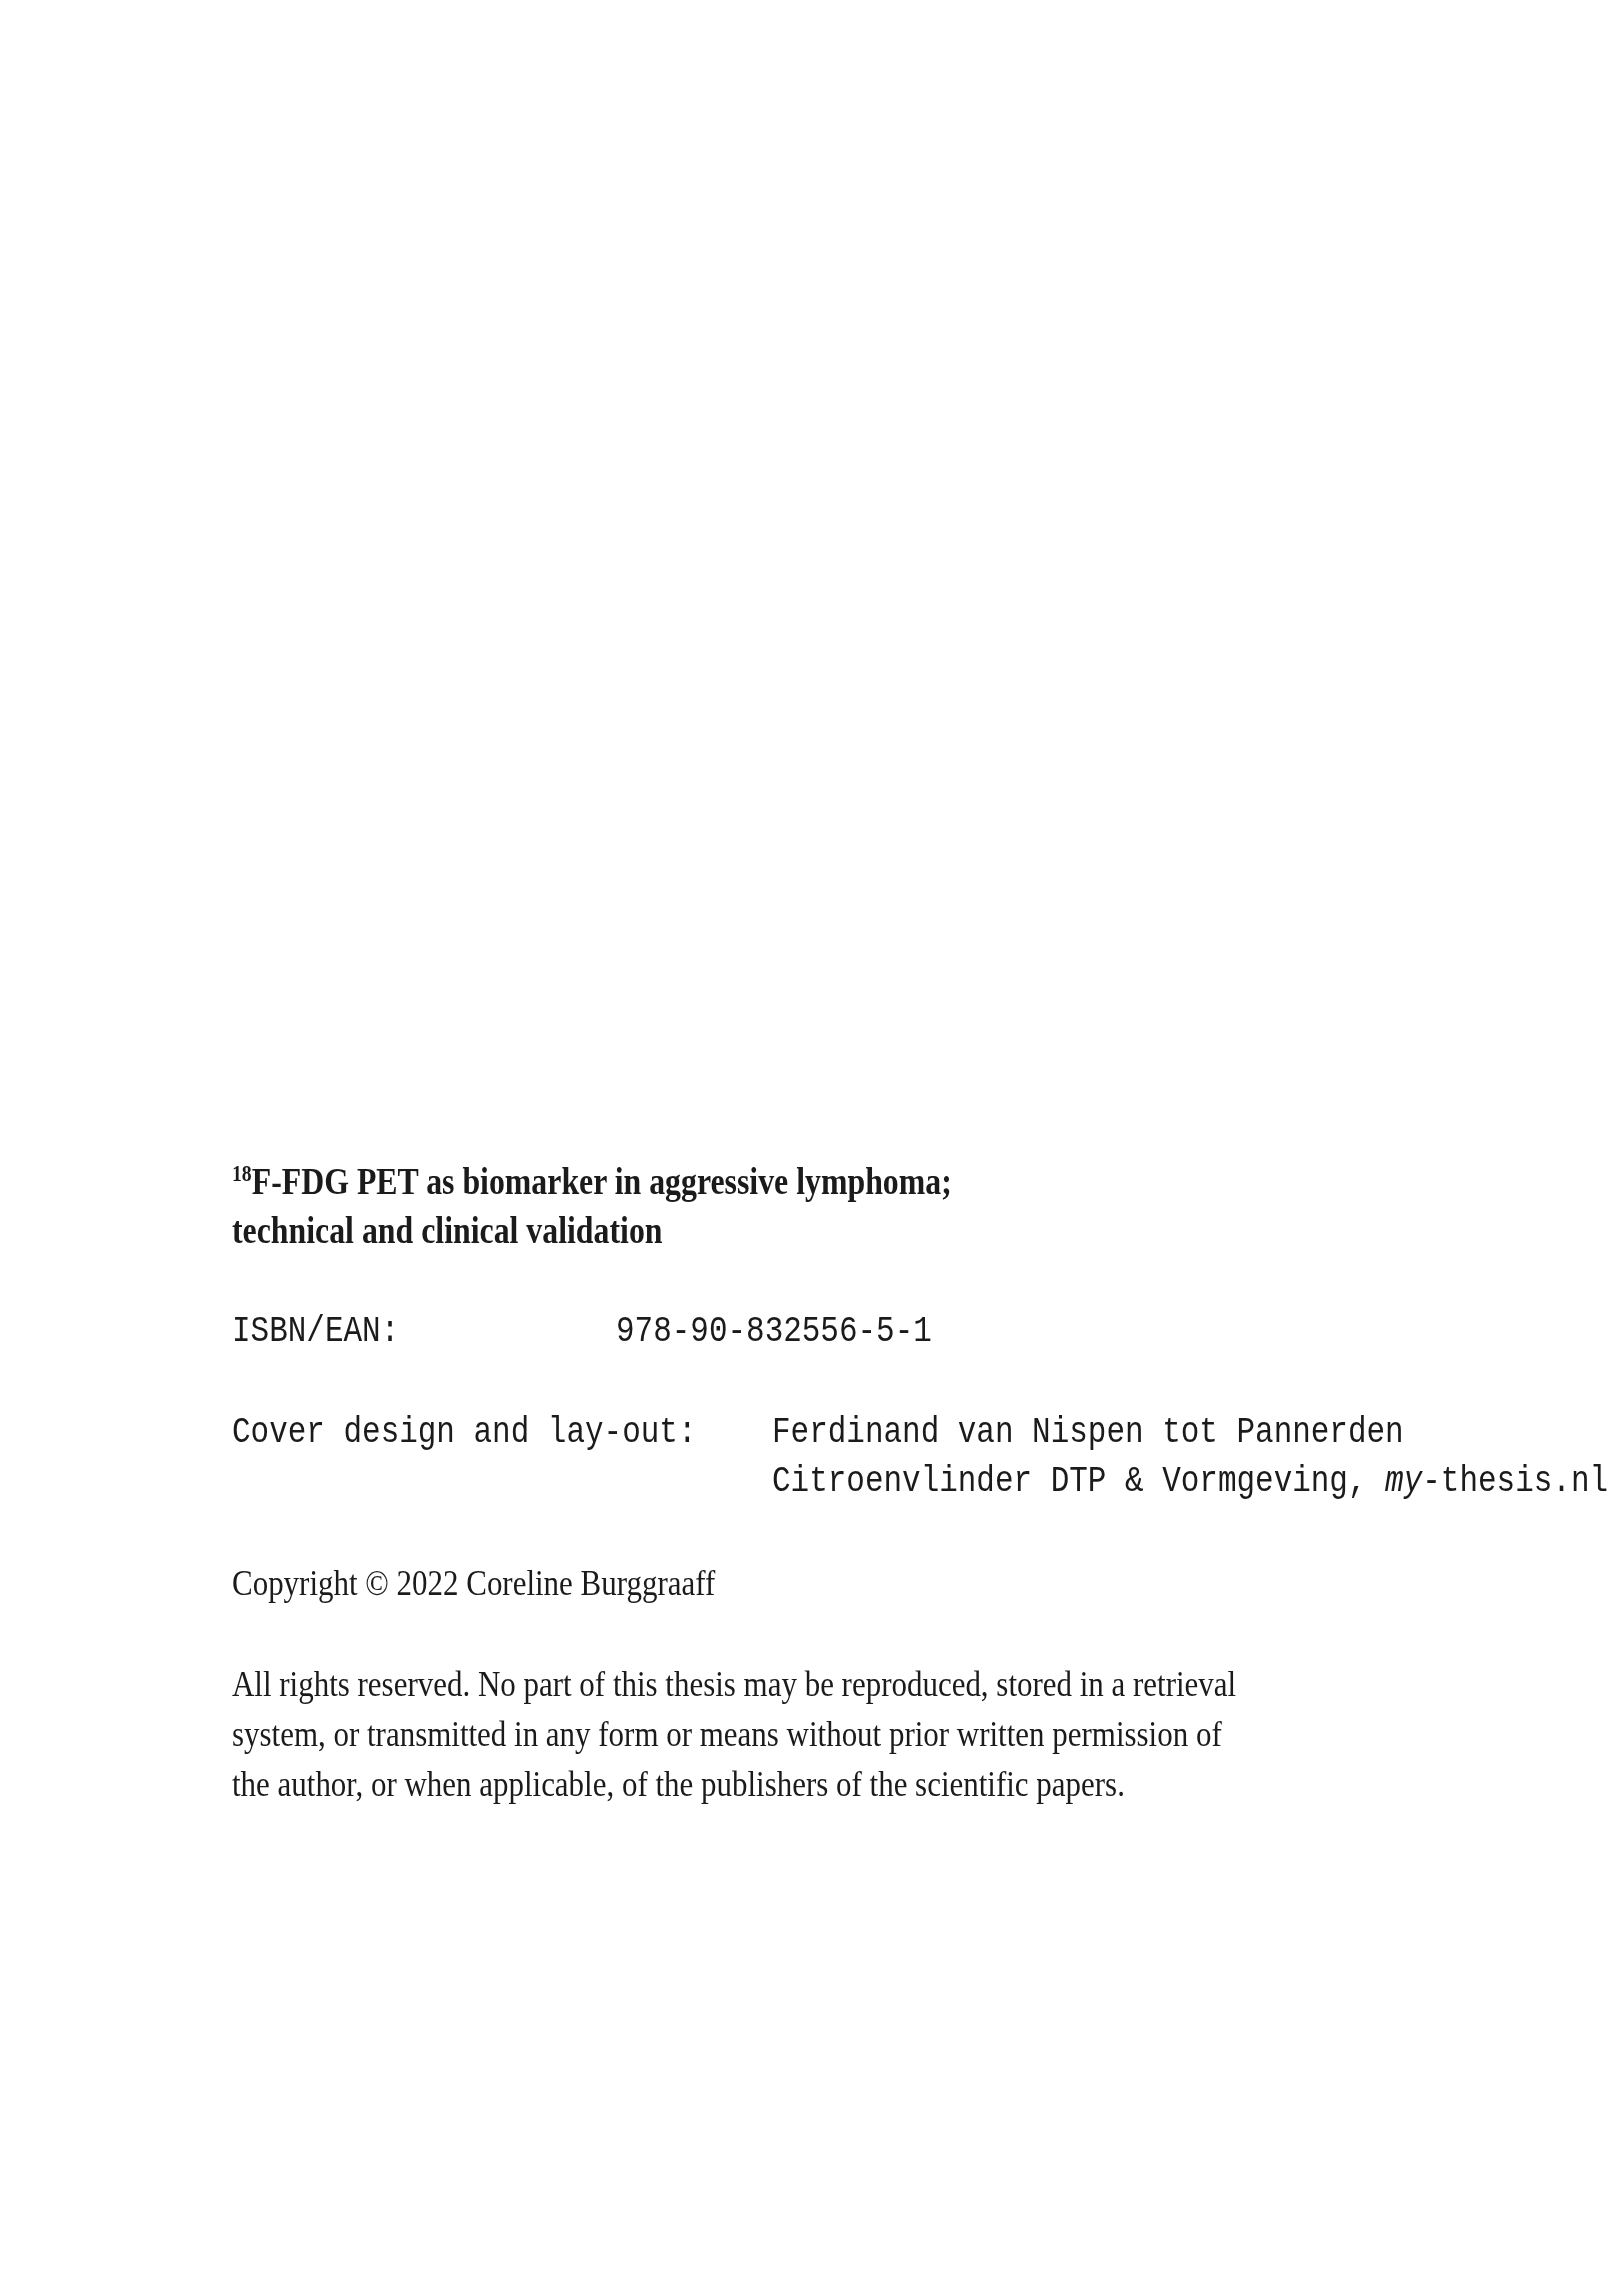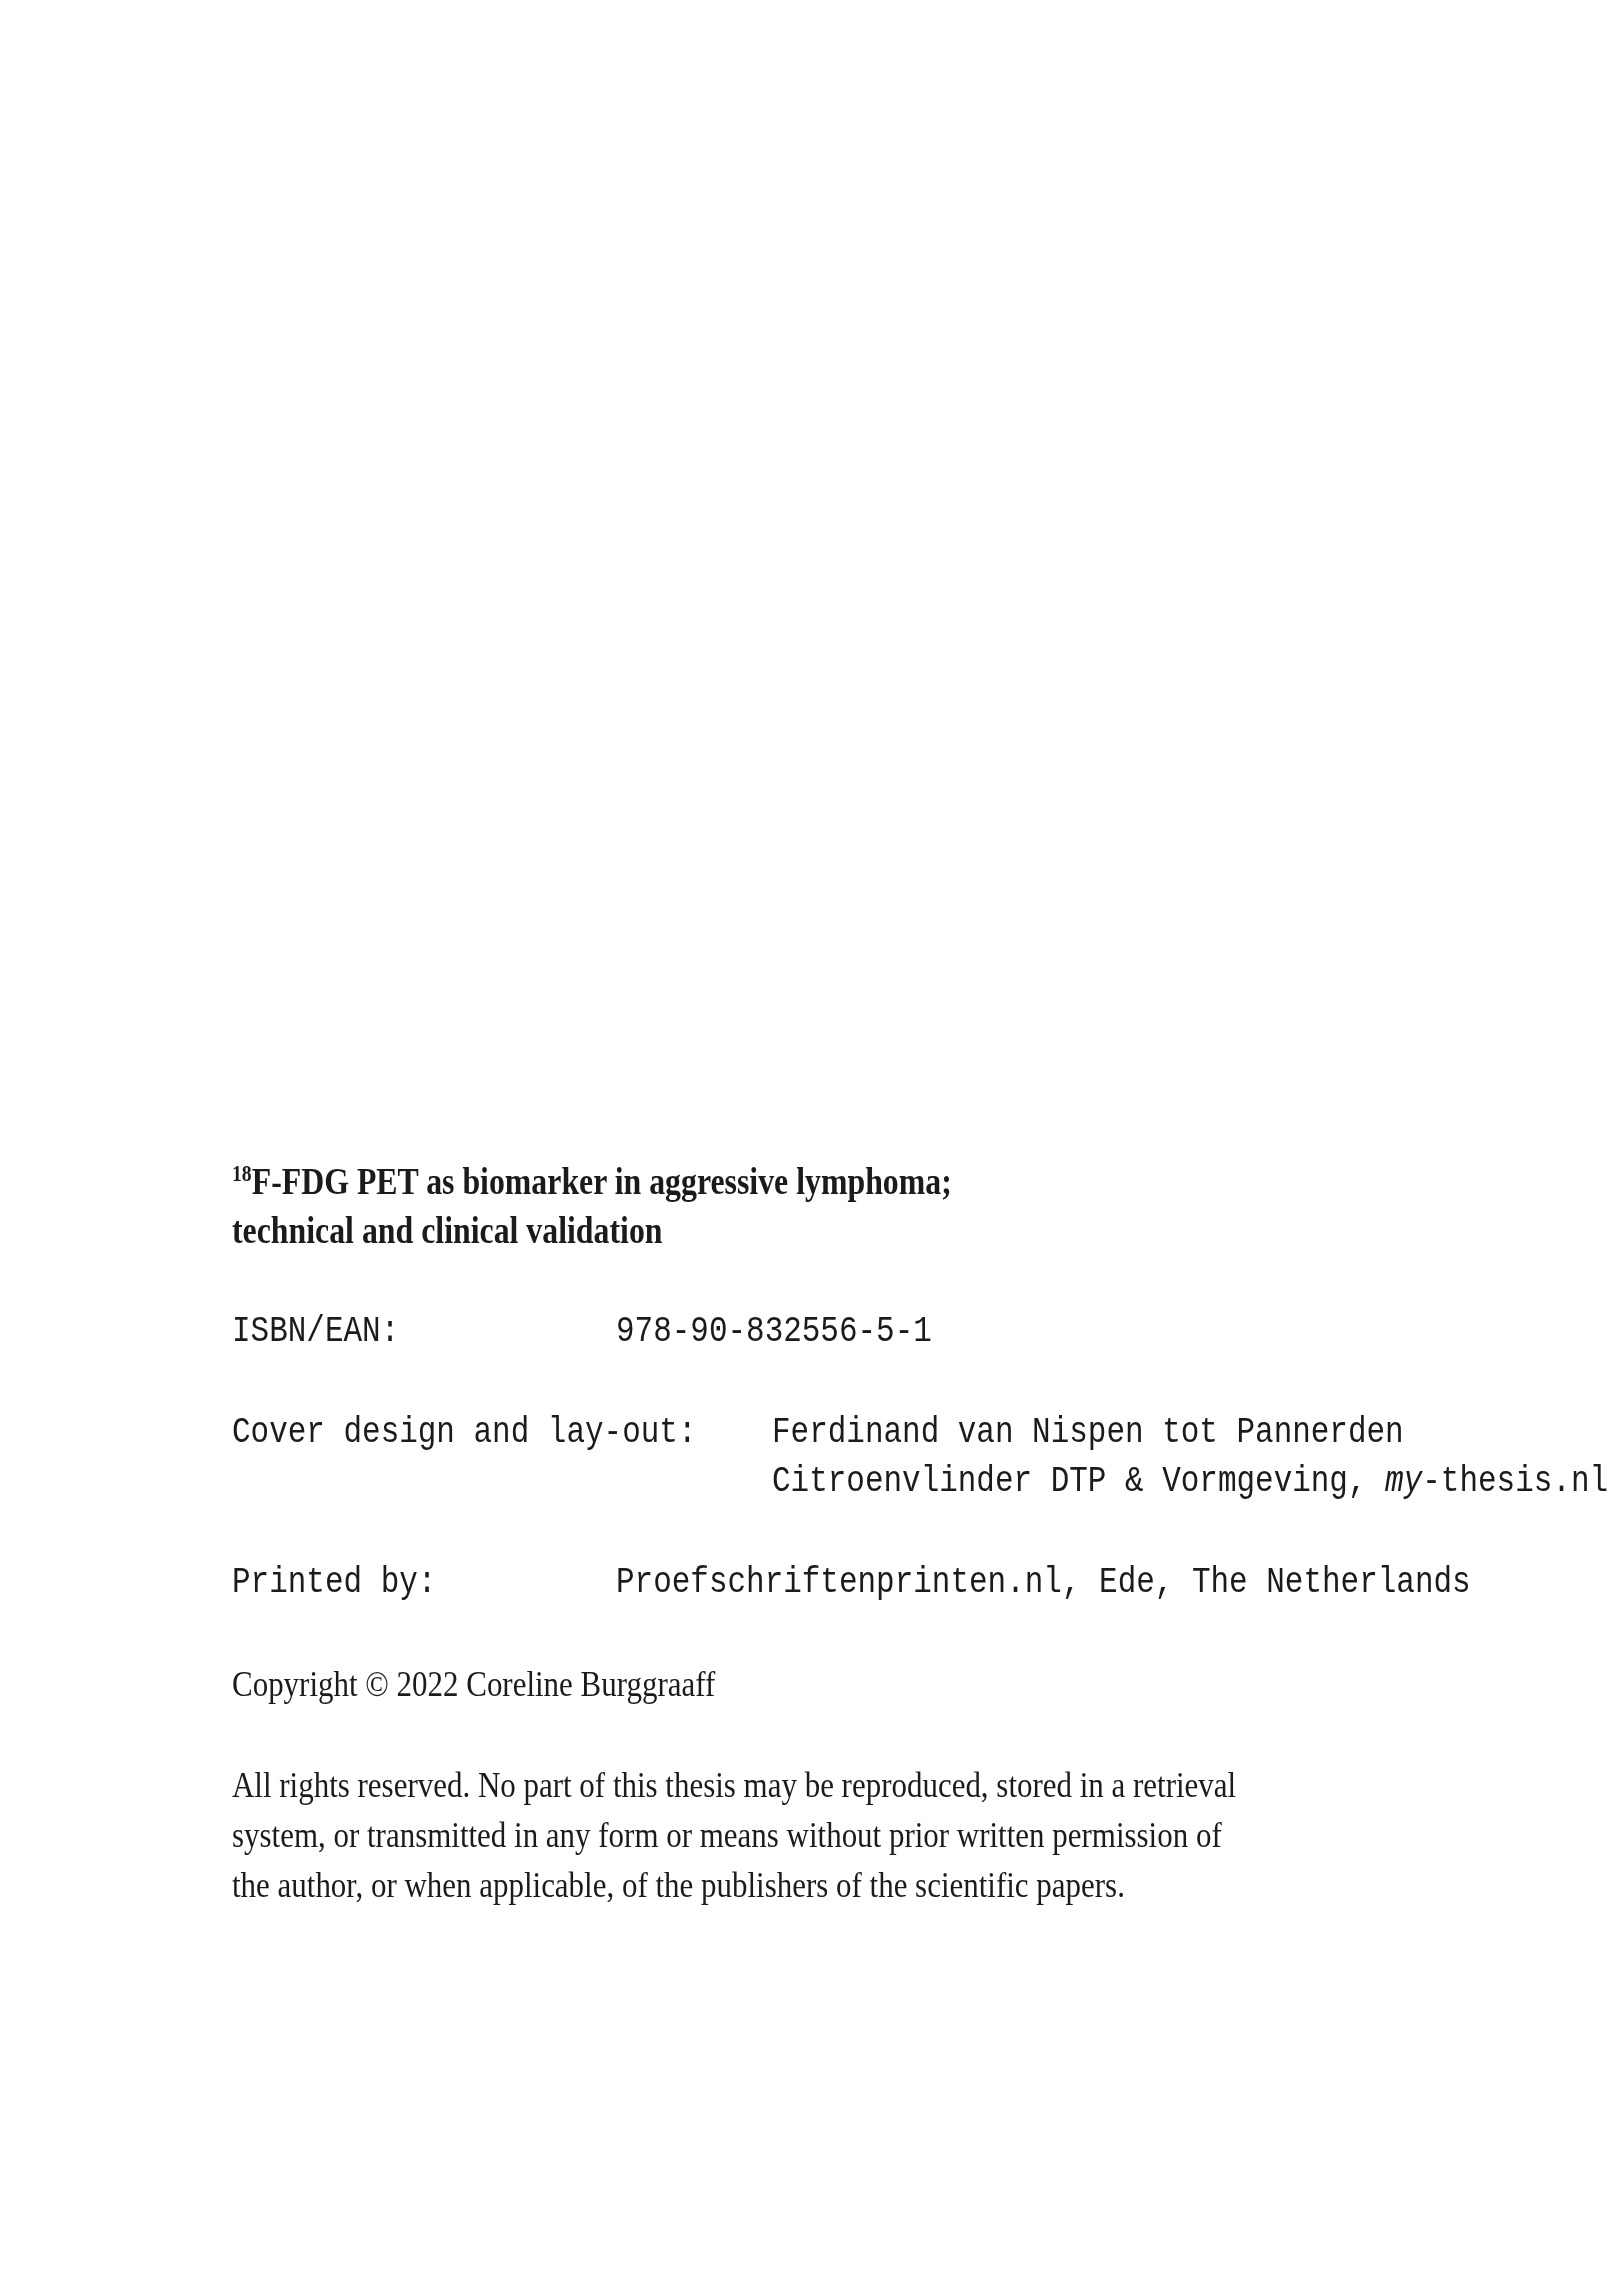--- a/index.html
+++ b/index.html
@@ -85,28 +85,20 @@
     <div class="colophon-row">
       <div class="colophon-label">
         <span class="tline">Cover design and lay-out:</span>
       </div>
       <div class="colophon-value">
         <span class="tline">Ferdinand van Nispen tot Pannerden</span>
         <span class="tline"><span>Citroenvlinder DTP &amp; Vormgeving, </span><span class="ital">my</span><span>-thesis.nl</span></span>
       </div>
     </div>
 
-    <div class="colophon-row">
-      <div class="colophon-label">
-        <span class="tline">Printed by:</span>
-      </div>
-      <div class="colophon-value">
-        <span class="tline">Proefschriftenprinten.nl, Ede, The Netherlands</span>
-      </div>
-    </div>
 
 
     <div class="para">
       <span class="tline">Copyright © 2022 Coreline Burggraaff</span>
     </div>
 
     <div class="para">
       <span class="tline">All rights reserved. No part of this thesis may be reproduced, stored in a retrieval</span>
       <span class="tline">system, or transmitted in any form or means without prior written permission of</span>
       <span class="tline">the author, or when applicable, of the publishers of the scientific papers.</span>

